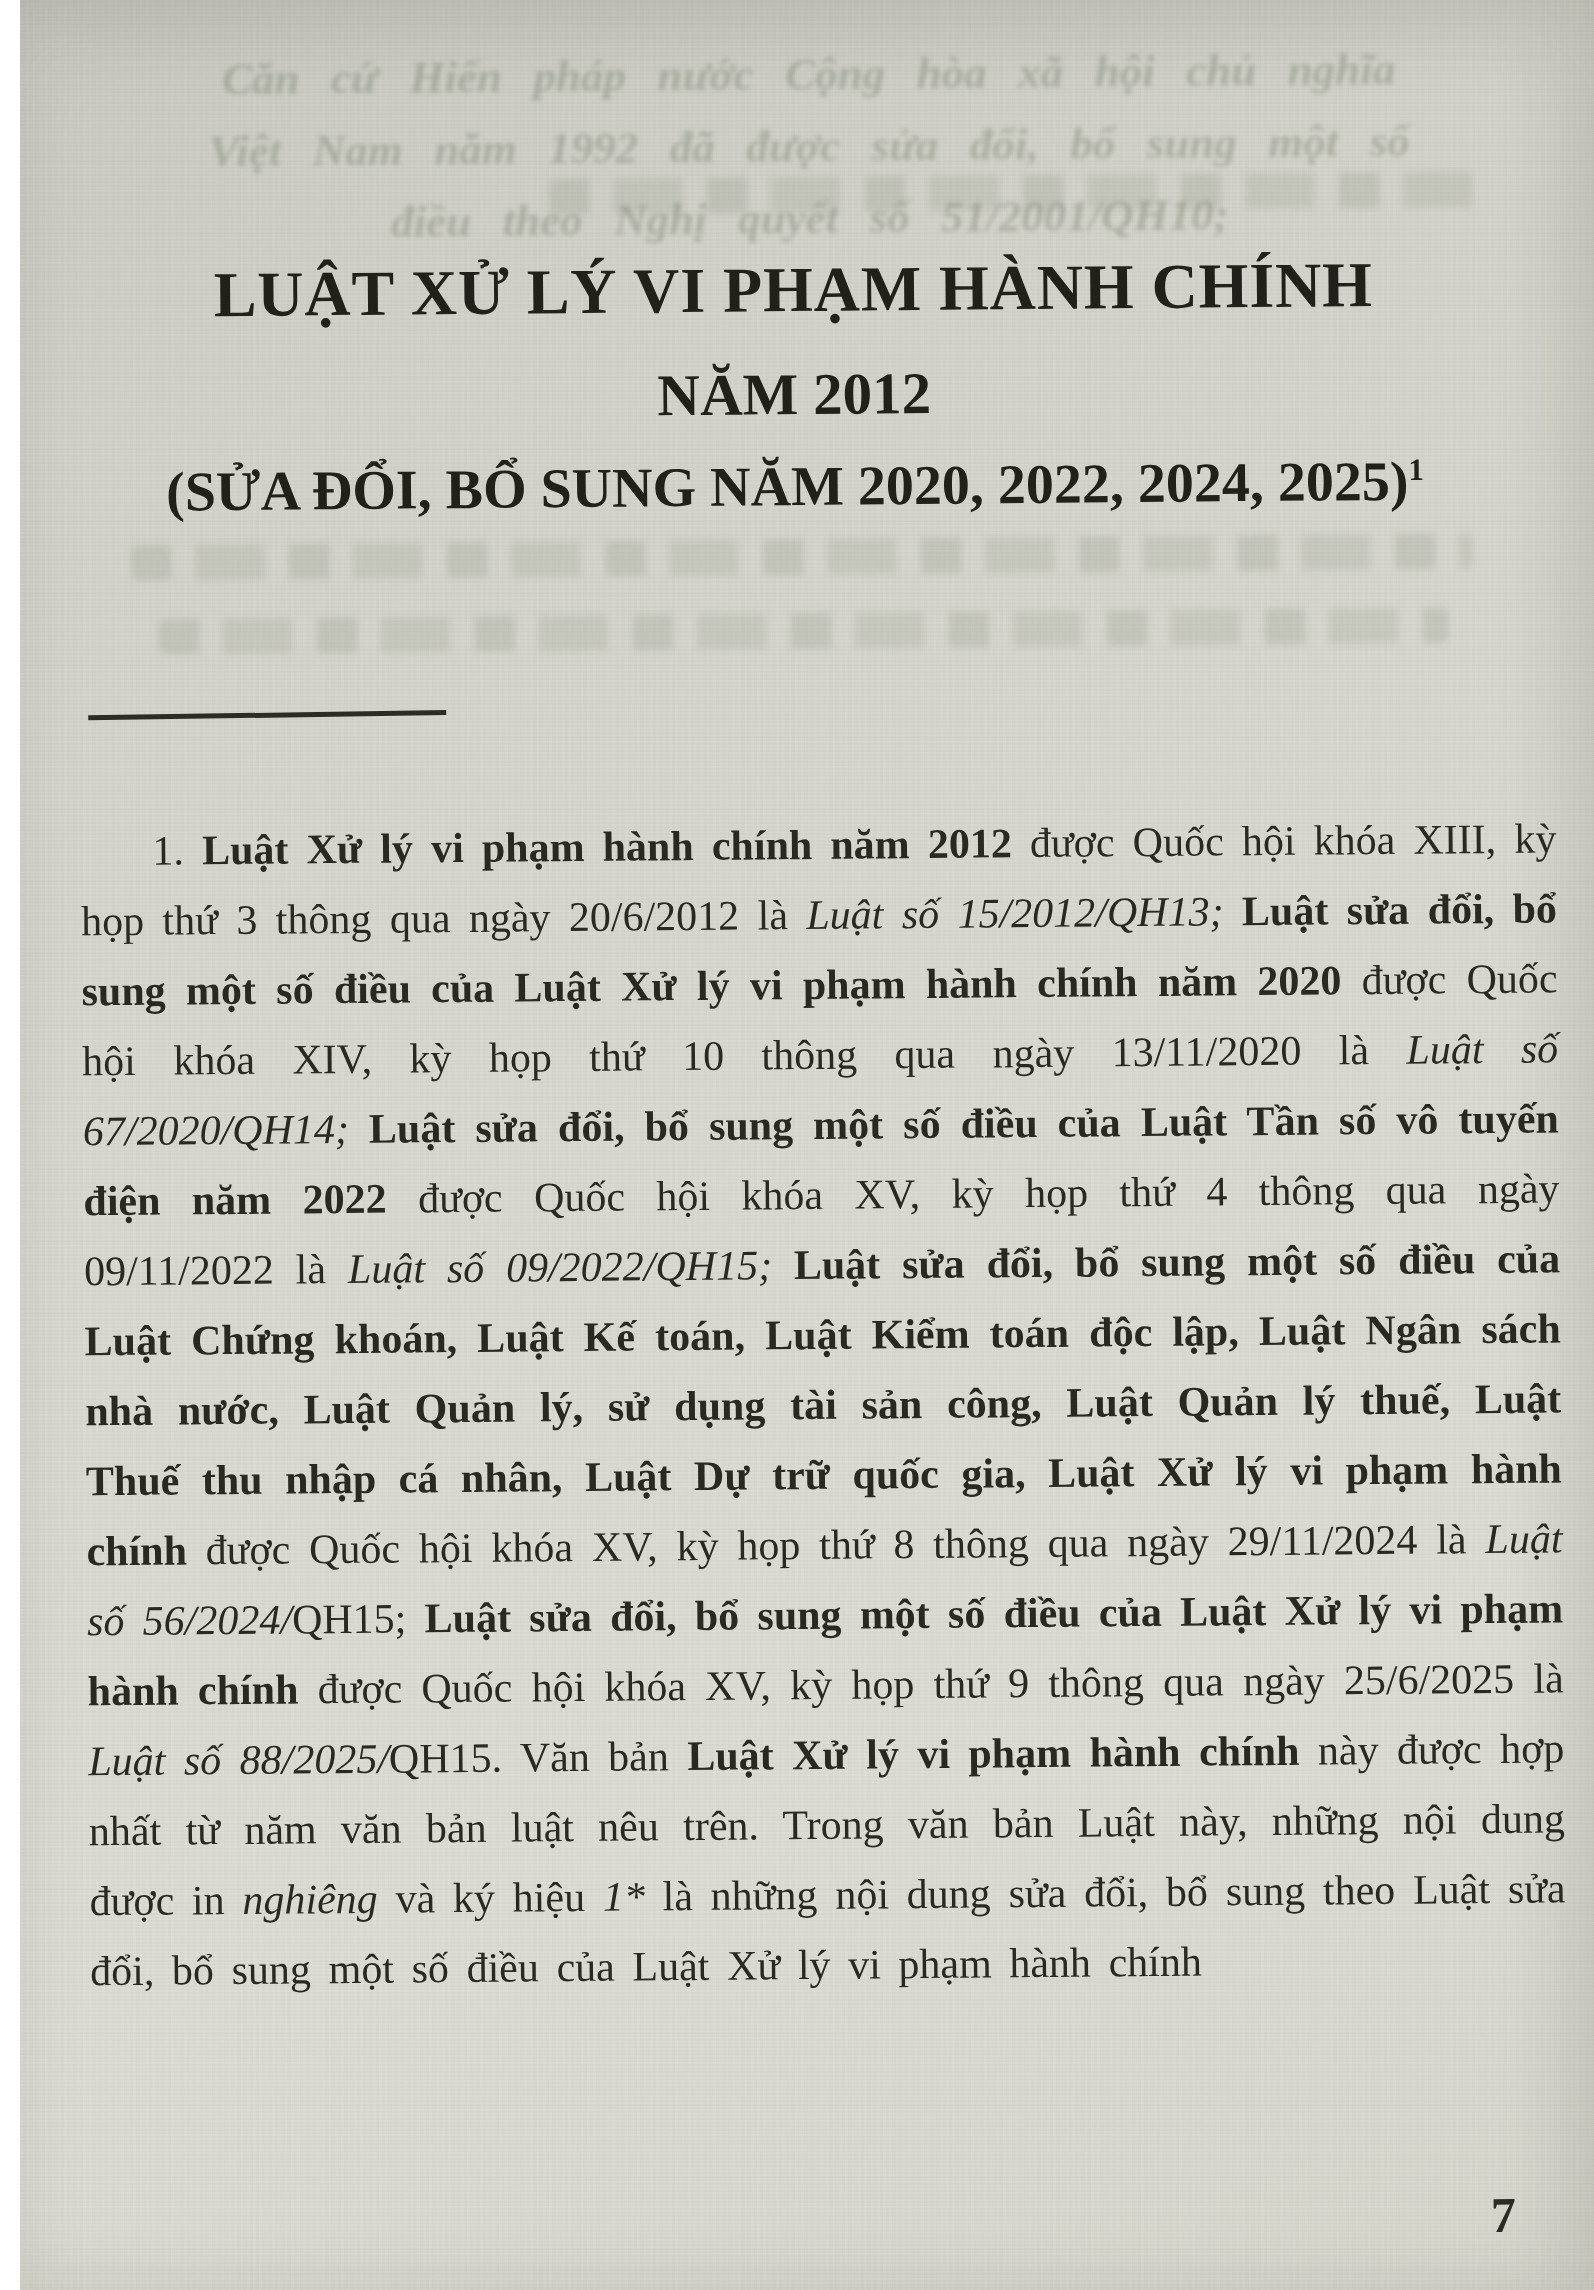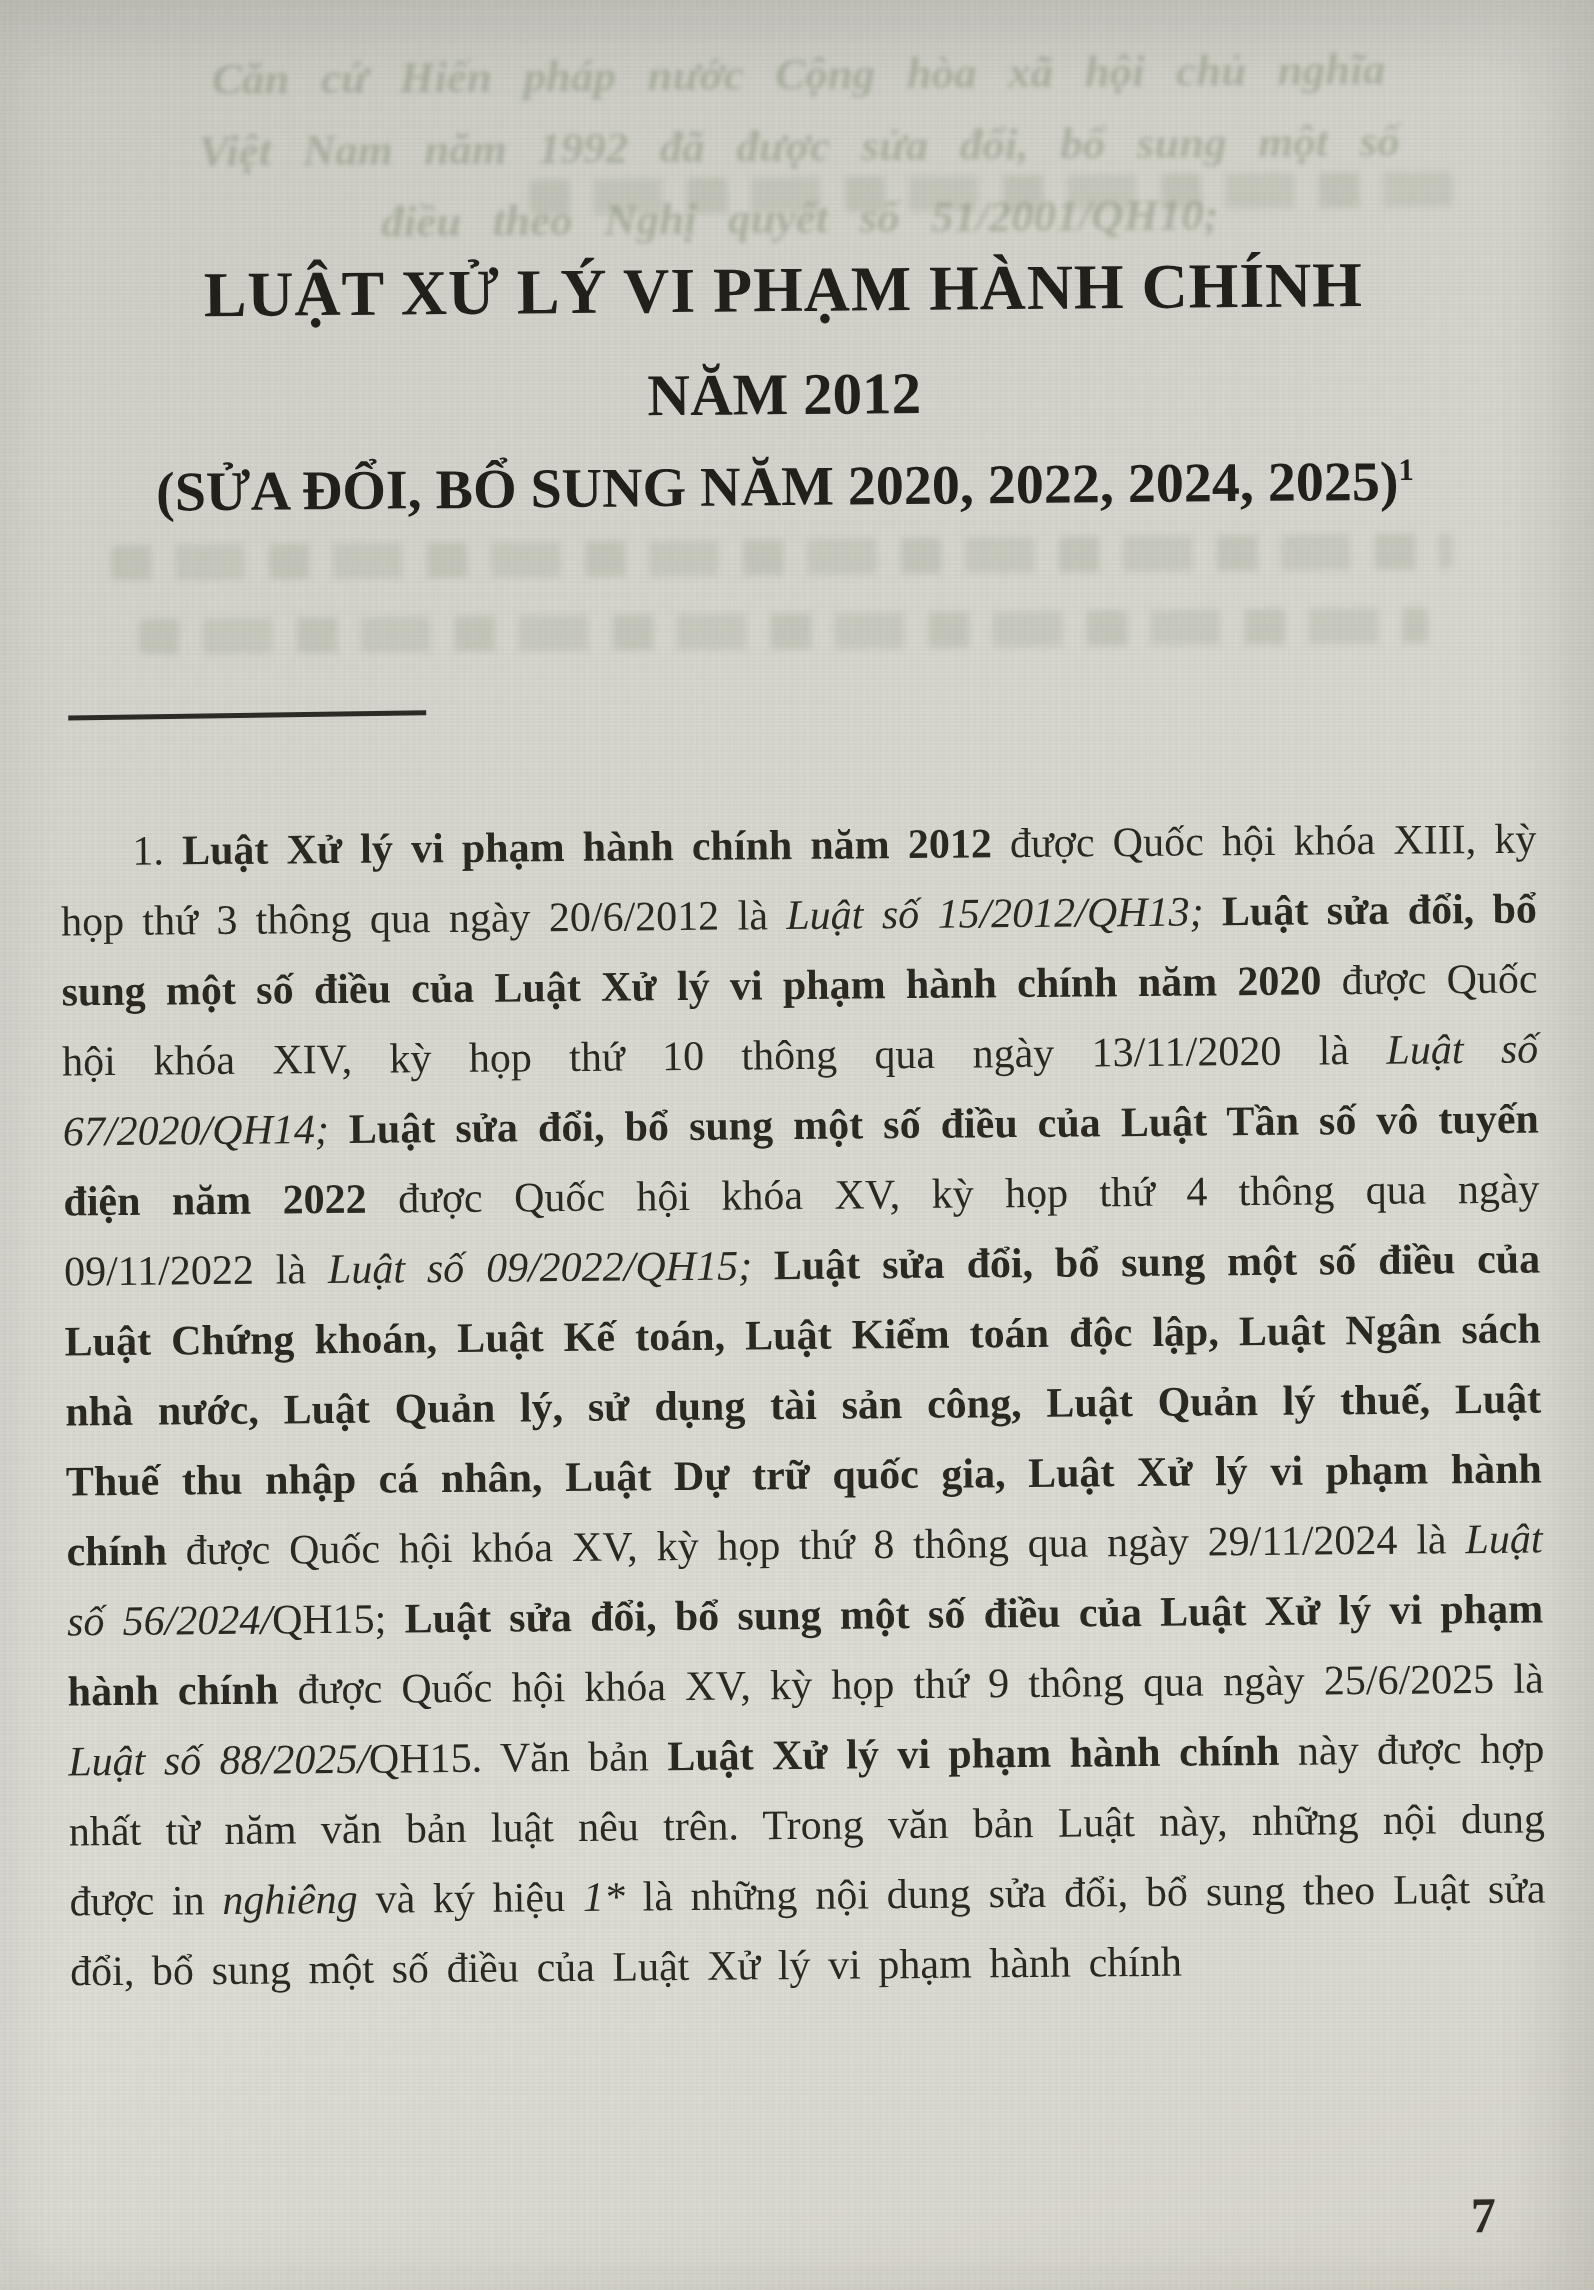--- a/index.html
+++ b/index.html
@@ -9,20 +9,21 @@
     overflow: hidden;
     position: relative;
   }
   .page {
     position: absolute; inset: 0;
     background:
       repeating-linear-gradient(0deg, rgba(255,255,255,0.025) 0 1.8px, rgba(70,72,60,0.018) 1.8px 3.6px),
       repeating-linear-gradient(90deg, rgba(255,255,255,0.02) 0 2.7px, rgba(60,62,52,0.012) 2.7px 6.3px),
       linear-gradient(165deg, #c8c8c0 0%, #d2d1c9 18%, #d8d7cf 45%, #dcdbd3 75%, #d6d4cb 100%);
     box-shadow: inset -36px 0 72px rgba(40,40,30,0.07), inset 0 36px 81px rgba(40,40,30,0.06);
+    margin-left: 20px;
   }
   .content { position: absolute; inset: 0; transform: rotate(-0.5deg); }
 
   
   .bleedthrough {
     position: absolute; top: 38px; left: 85px; right: 63px;
     color: rgba(120,130,108,0.42);
     font-style: italic; font-weight: bold;
     font-size: 45px; line-height: 72px;
     word-spacing: 0.45em;

